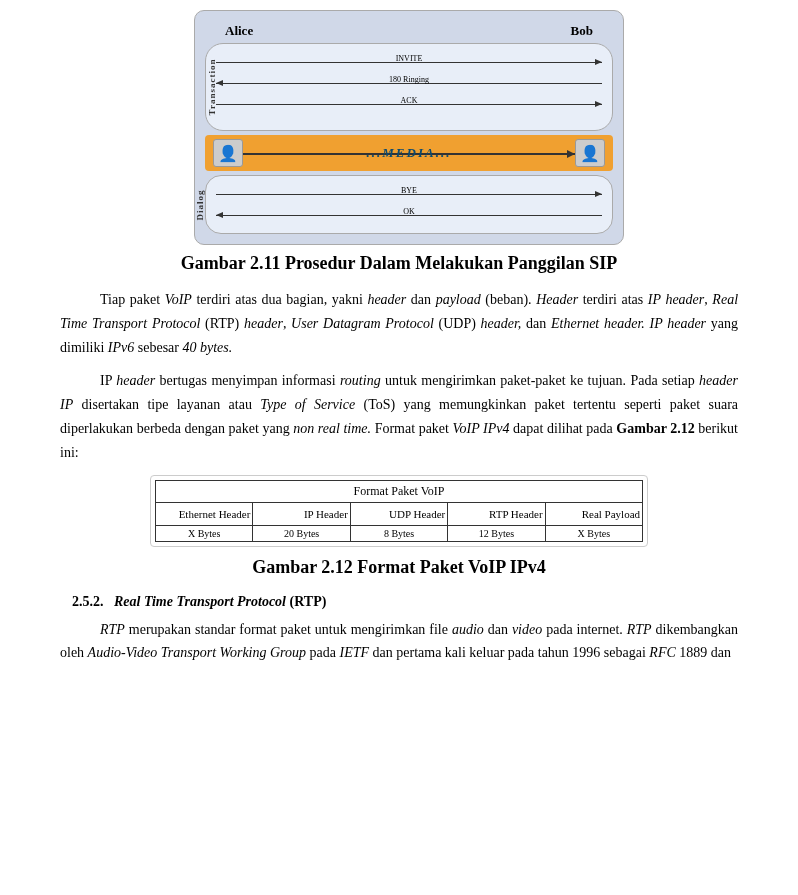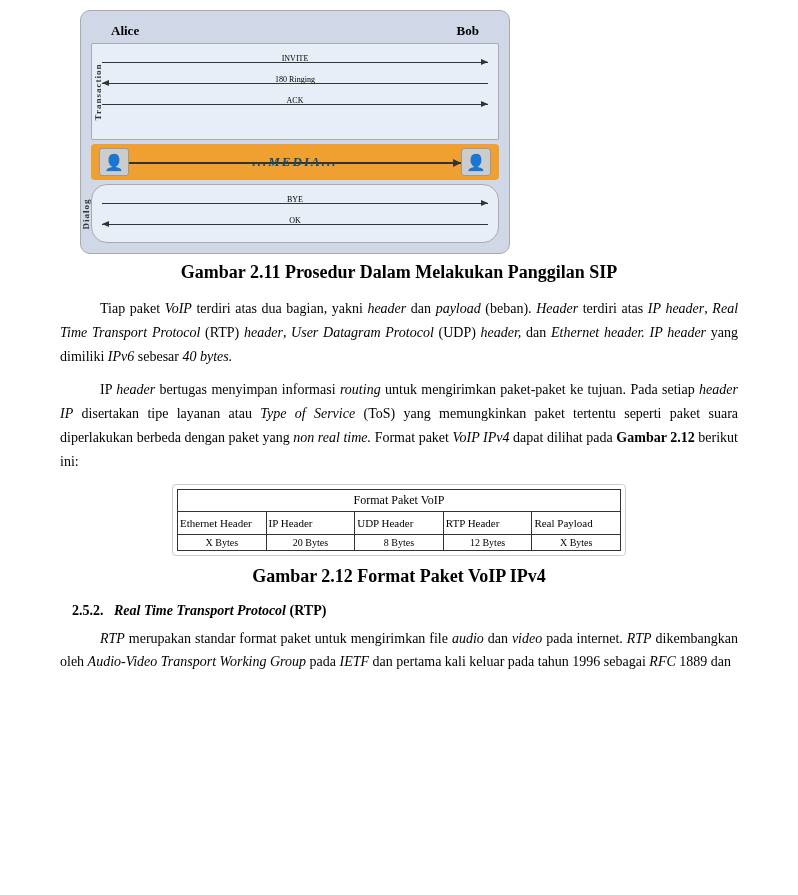--- a/index.html
+++ b/index.html
@@ -10,20 +10,21 @@
       color: #000;
       width: 798px;
       min-height: 895px;
       padding: 10px 60px 30px 60px;
     }
 
     
     .sip-diagram-container {
       display: flex;
       flex-direction: column;
+      align-items: center;
       margin-bottom: 8px;
     }
     .sip-diagram {
       background: #d0d8e8;
       border: 1px solid #aaa;
       border-radius: 10px;
       width: 430px;
       padding: 12px 10px 10px 10px;
       position: relative;
     }
@@ -31,22 +32,22 @@
       display: flex;
       justify-content: space-between;
       padding: 0 20px;
       margin-bottom: 4px;
       font-size: 13px;
       font-weight: bold;
     }
     .sip-transaction-area {
       background: #e8eef8;
       border: 1px solid #aaa;
-      border-radius: 2px;
-      padding: 6px 10px 23px 10px;
+      border-radius: 18px;
+      padding: 6px 10px 14px 10px;
       position: relative;
       margin-bottom: 4px;
     }
     .sip-transaction-label {
       position: absolute;
       left: -22px;
       top: 50%;
       transform: translateY(-50%) rotate(-90deg);
       font-size: 9px;
       font-weight: bold;
@@ -191,35 +192,35 @@
 
     
     .voip-diagram-container {
       display: flex;
       flex-direction: column;
       align-items: center;
       margin: 10px 0 6px 0;
     }
     .voip-table-wrapper {
       border: 1px solid #333;
-      width: 444px;
+      width: 488px;
     }
     .voip-title-row {
       text-align: center;
       border-bottom: 1px solid #333;
       padding: 3px 0;
       font-size: 12px;
     }
     .voip-cells-row {
       display: flex;
       border-bottom: 1px solid #333;
     }
     .voip-cell {
       flex: 1;
-      text-align: left;
+      text-align: right;
       padding: 5px 2px;
       font-size: 11px;
       border-right: 1px solid #333;
     }
     .voip-cell:last-child { border-right: none; }
     .voip-bytes-row {
       display: flex;
     }
     .voip-byte {
       flex: 1;

